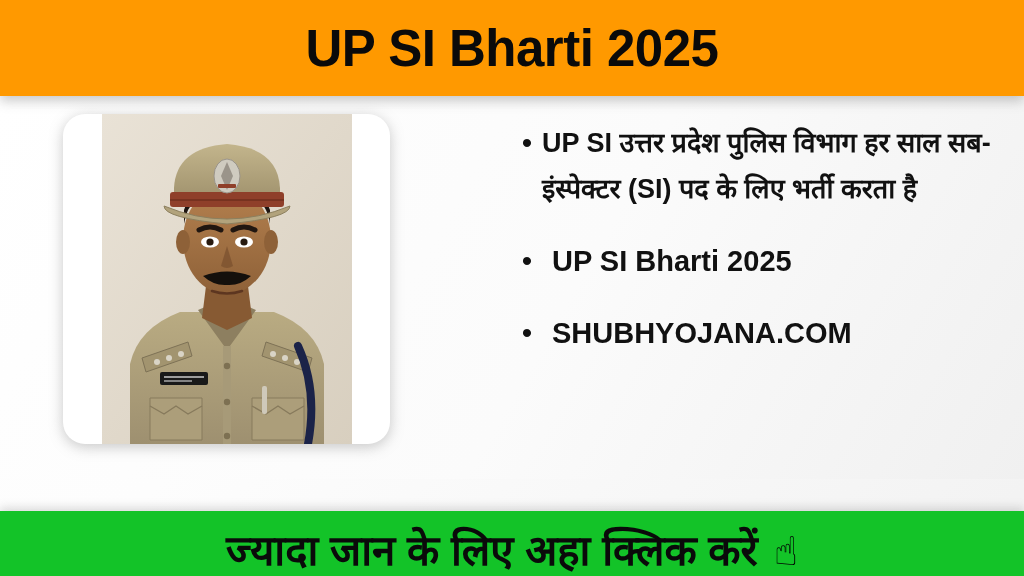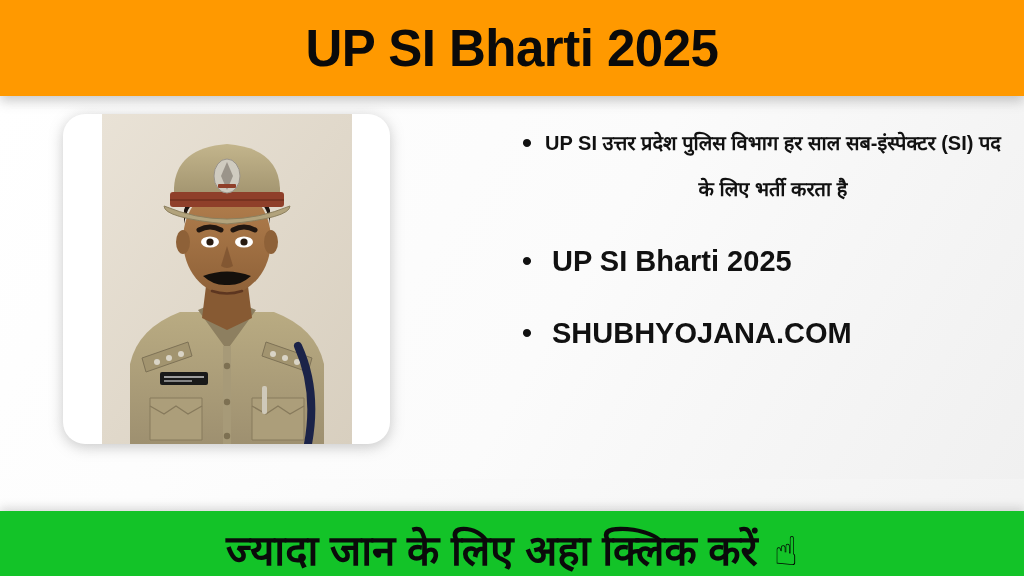--- a/index.html
+++ b/index.html
@@ -84,25 +84,25 @@
   .bullet-dot {
     flex:0 0 auto;
     width:30px;
     font-size:30px;
     line-height:46px;
     color:#111111;
     text-align:center;
   }
   .bullet-text {
     flex:1 1 auto;
-    font-size:20px;
+    font-size:27px;
     font-weight:bold;
     color:#111111;
     line-height:46px;
-    text-align:center;
+    text-align:left;
     padding-right:8px;
   }
   .bullet-row.b1 { margin-top:14px; }
   .bullet-row.b2 { margin-top:22px; }
   .bullet-row.b3 { margin-top:8px; }
   .bullet-row.b2 .bullet-text,
   .bullet-row.b3 .bullet-text {
     text-align:left;
     font-size:29px;
     padding-left:10px;

